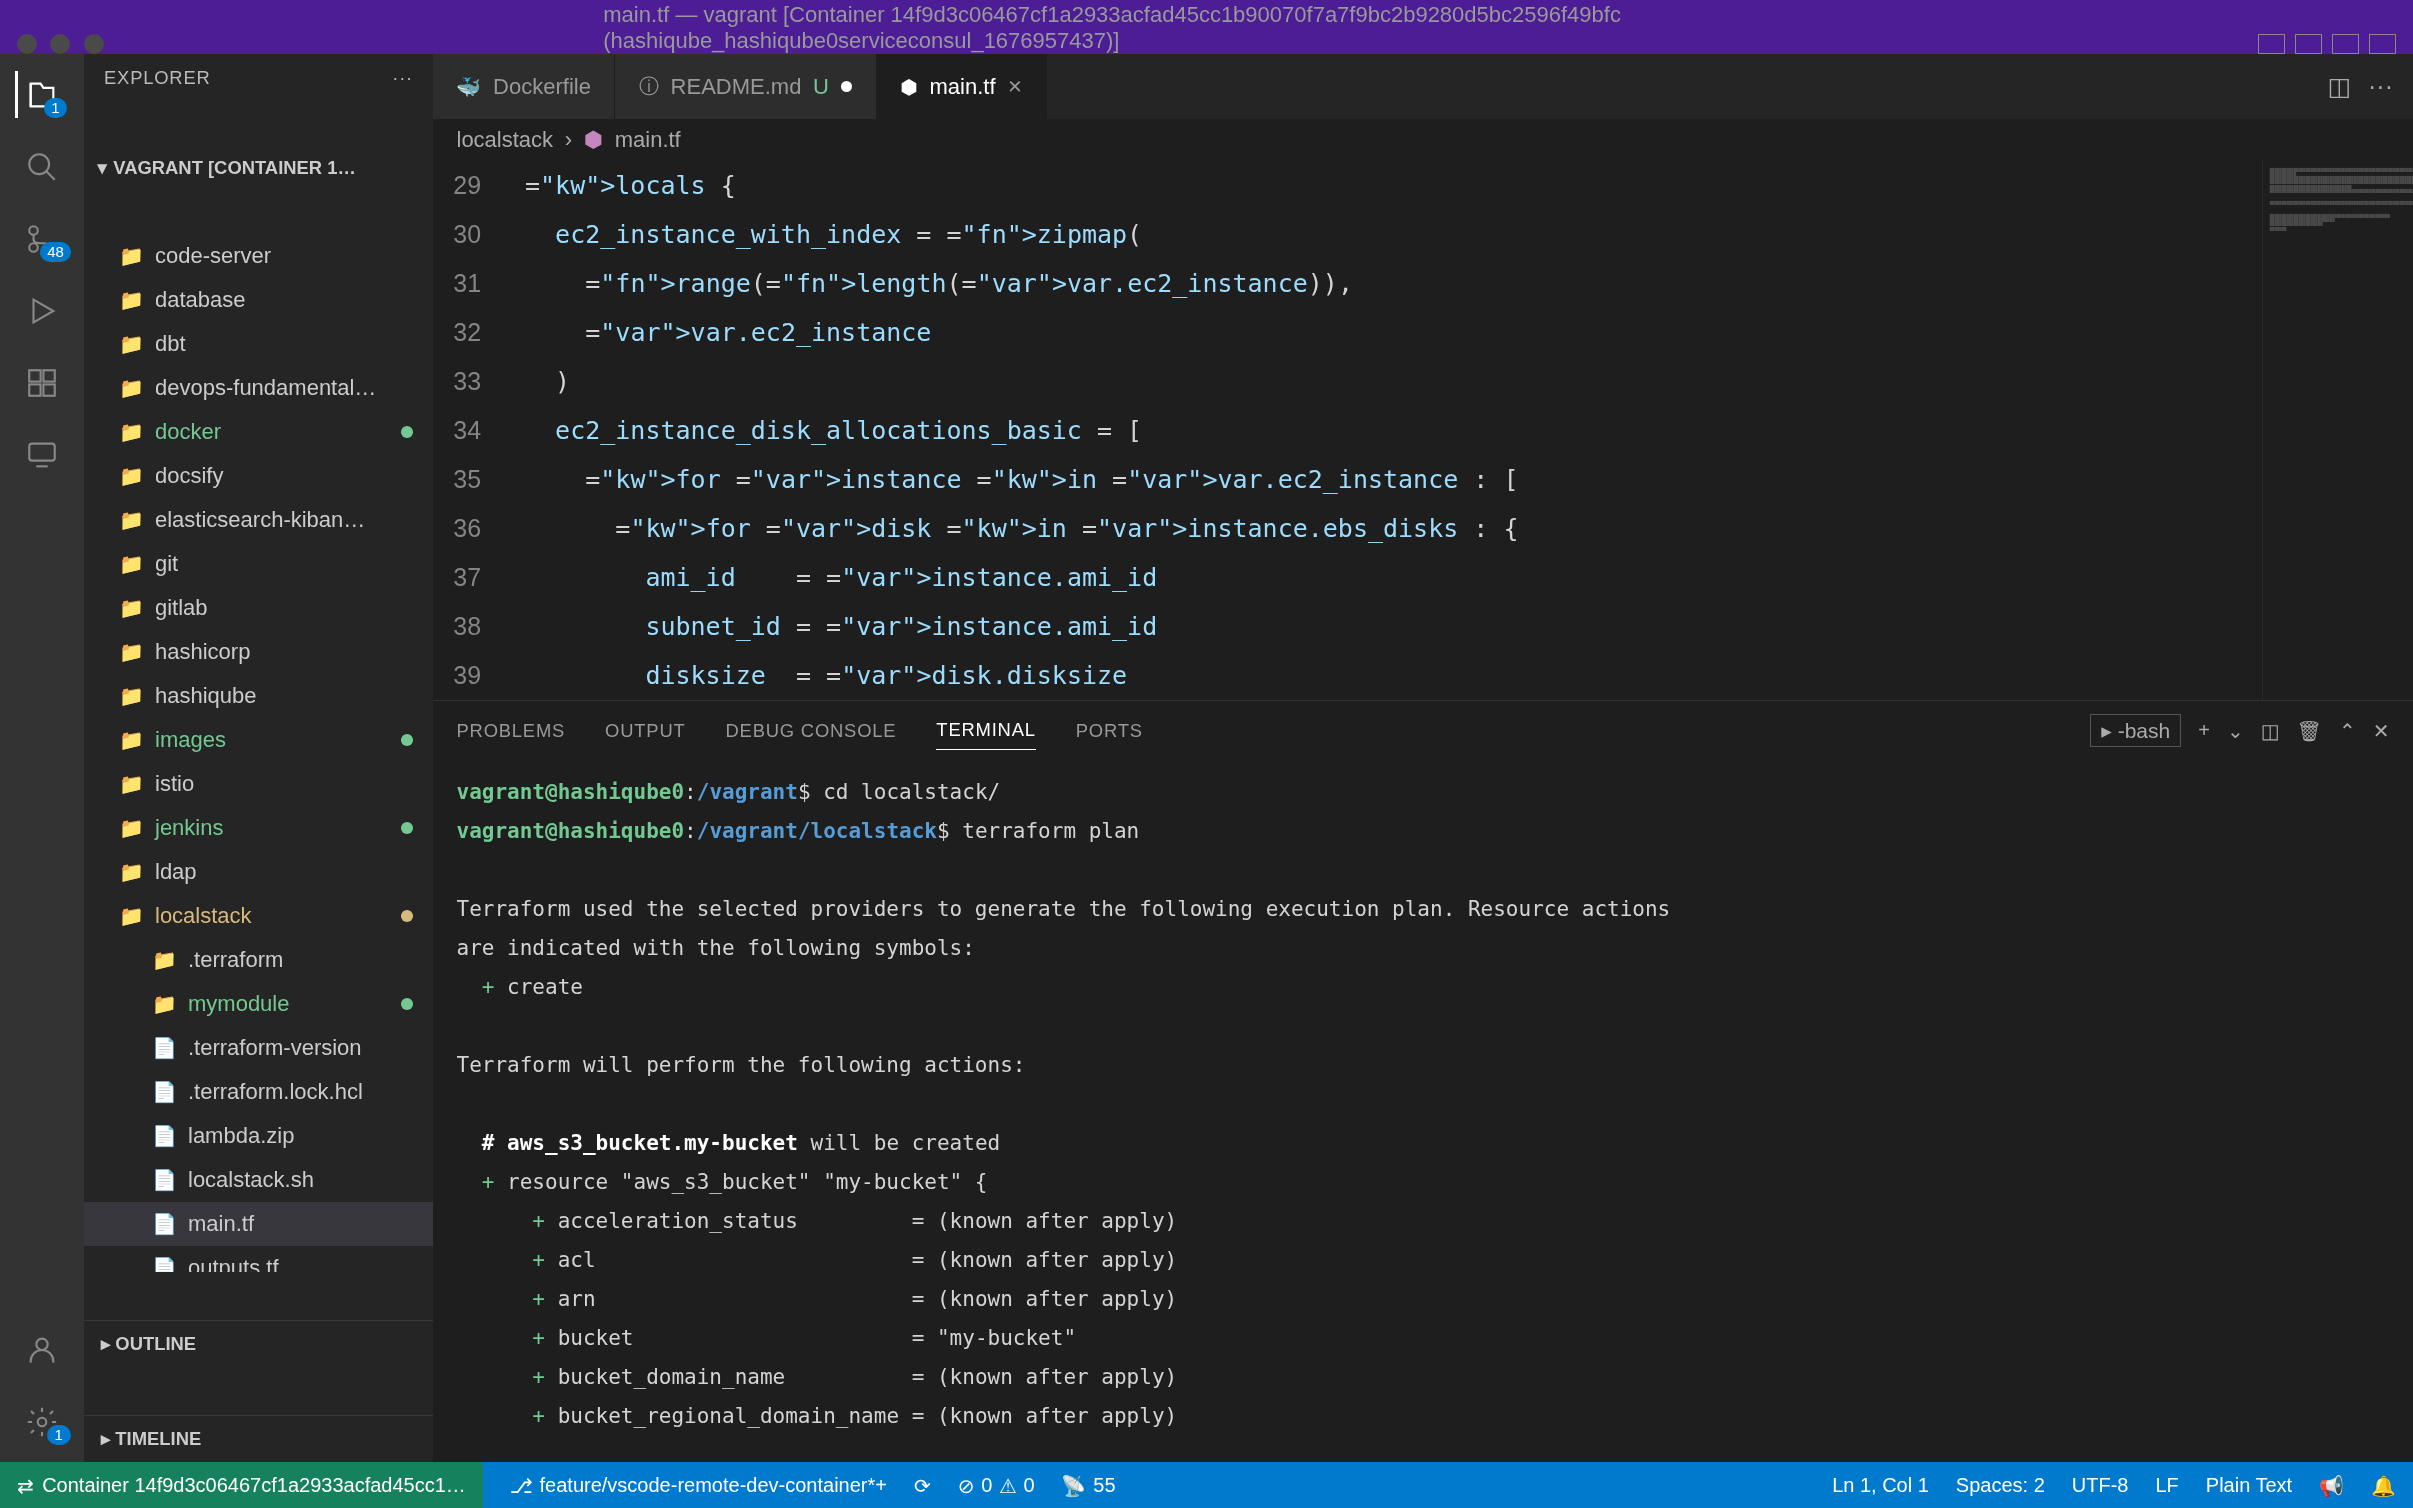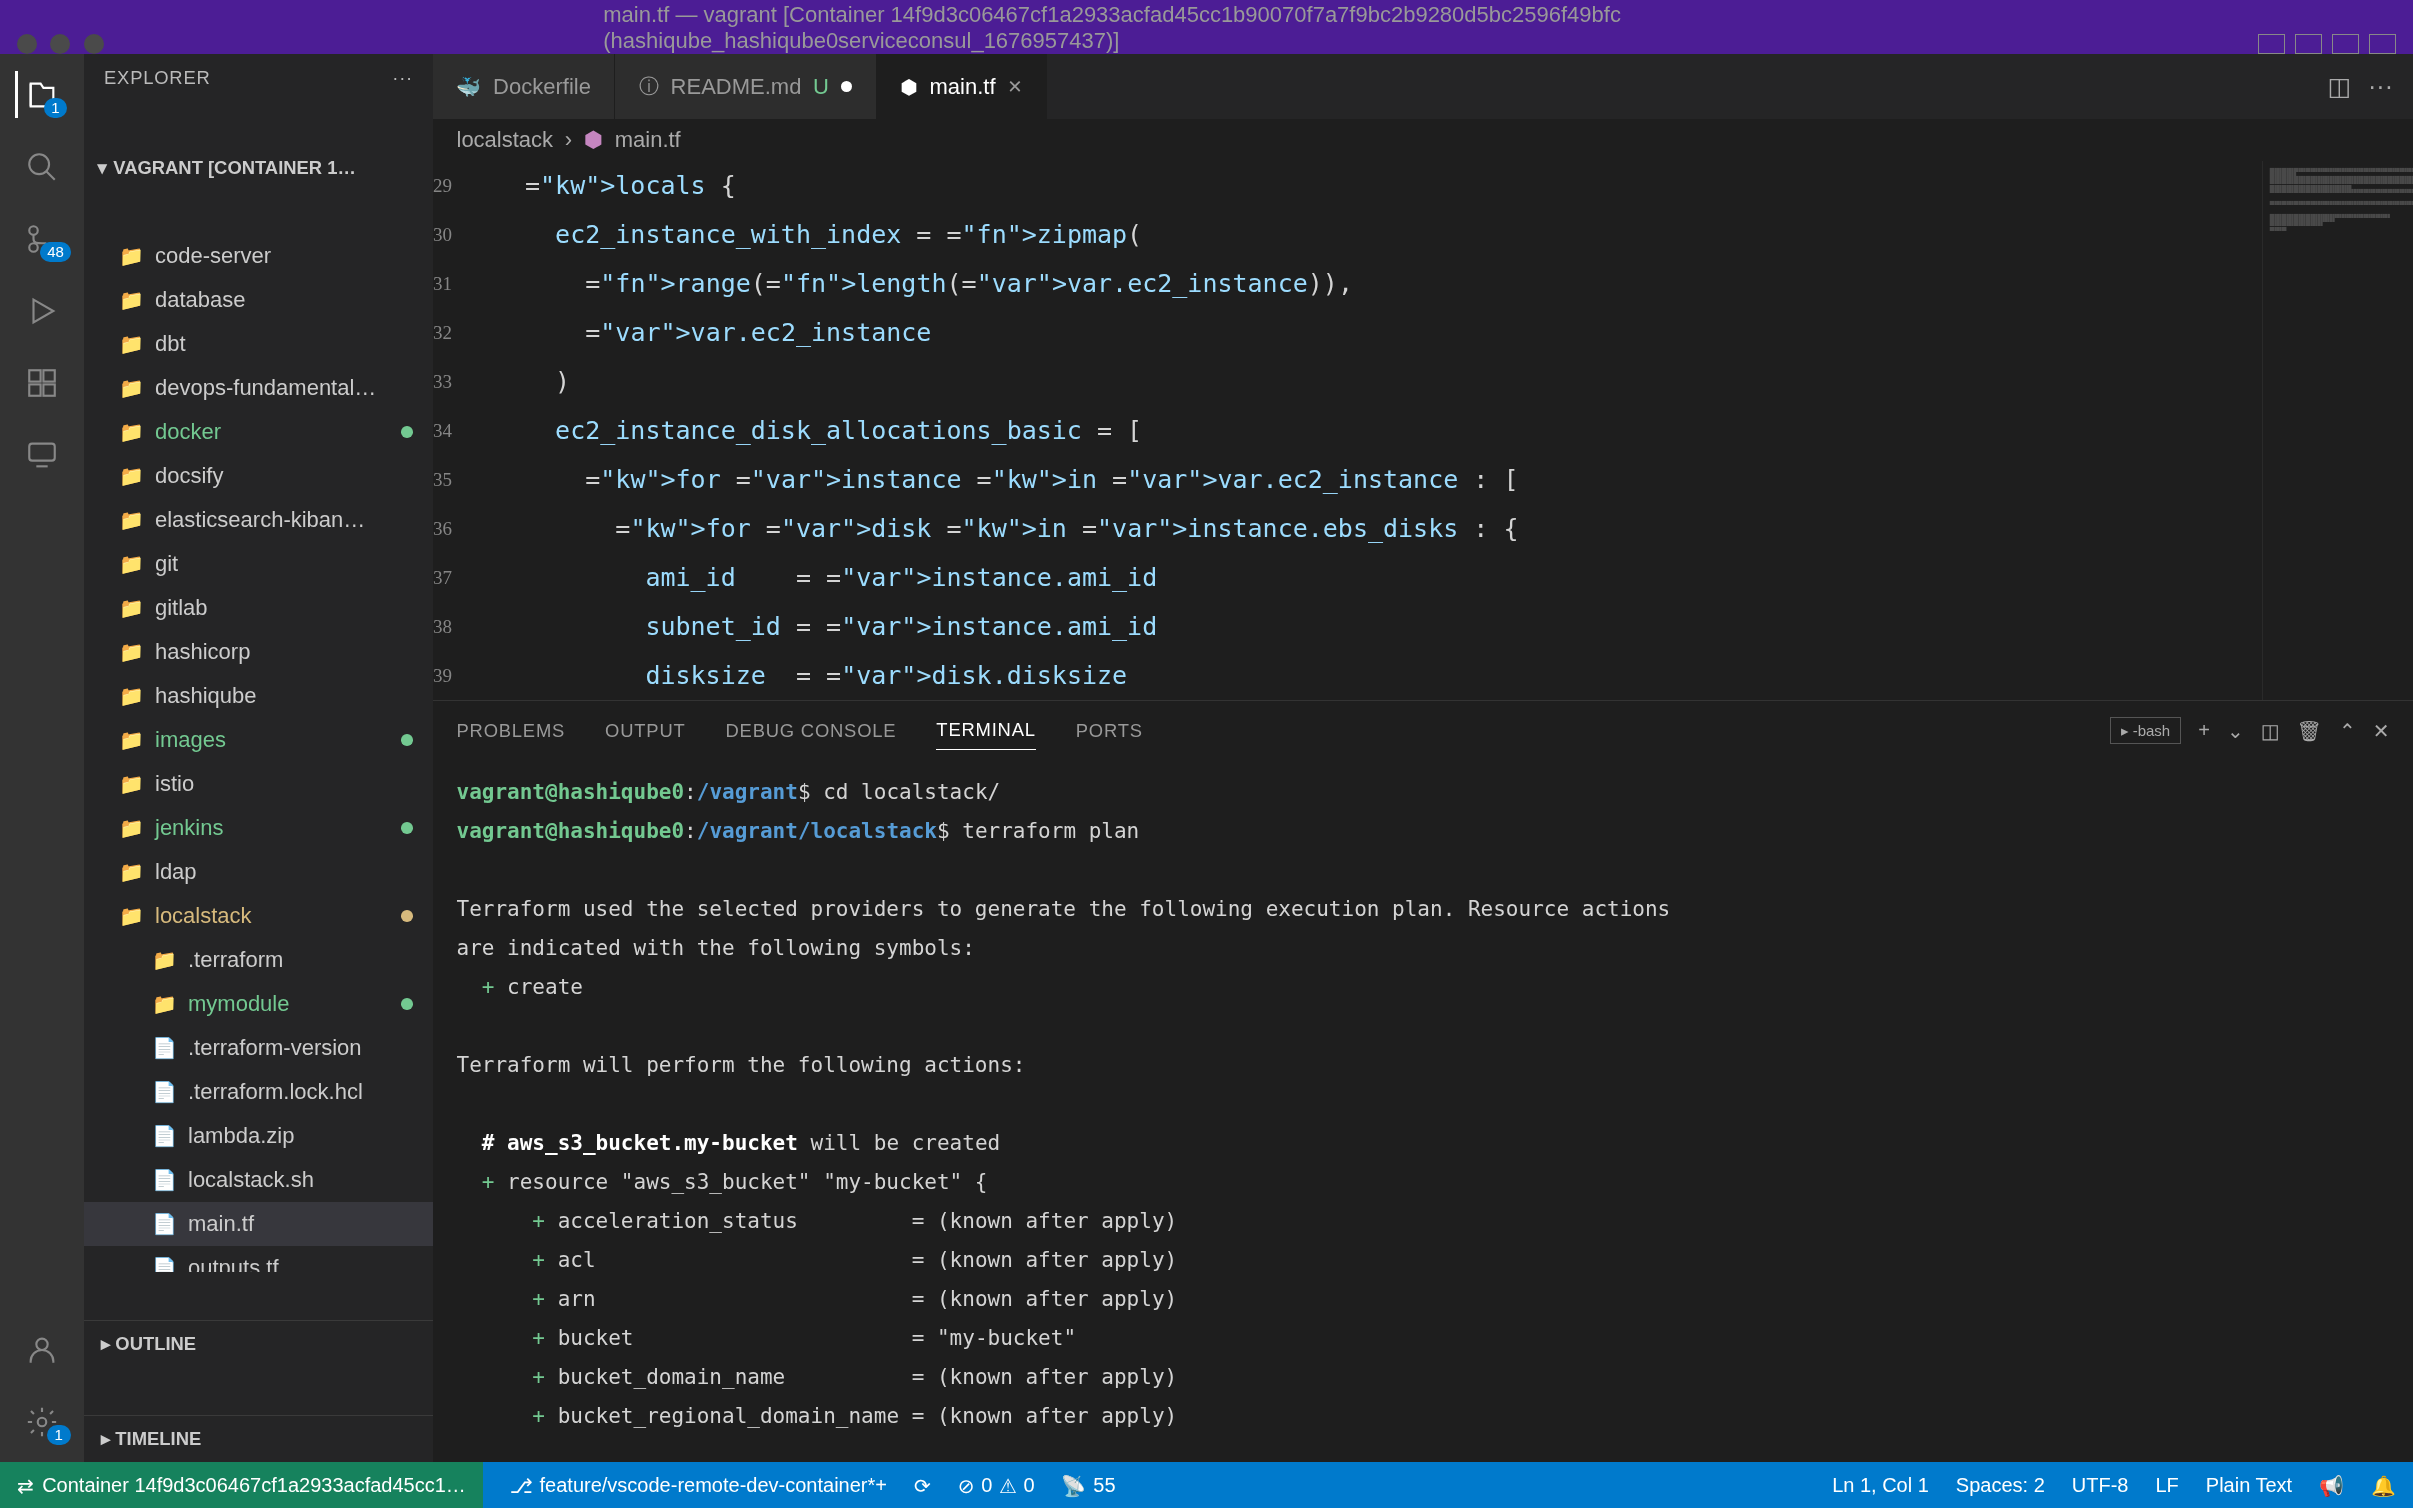--- a/index.html
+++ b/index.html
@@ -40,32 +40,32 @@
 .tab { padding: 0 23.5px; display: flex; align-items: center; gap: 11.7px; background: #2d2d2d; color: #999; font-size: 22px; border-right: 0.8px solid #1e1e1e; }
 .tab.active { background: #1e1e1e; color: #fff; }
 .tab .tab-icon { font-size: 20px; }
 .tab .close { font-size: 18.4px; color: #999; }
 .tab .dot { width: 11.7px; height: 11.7px; background: #fff; border-radius: 50%; }
 .tab-actions { margin-left: auto; display: flex; align-items: center; gap: 17px; padding: 0 20px; color: #aaa; font-size: 25px; }
 
 .breadcrumb { height: 42px; padding: 0 23.5px; display: flex; align-items: center; gap: 11.7px; color: #aaa; font-size: 22px; }
 
 .code-container { display: flex; flex: 0 0 528px; position: relative; }
-.gutter { width: 92px; text-align: left; padding-right: 23.5px; color: #858585; font-family: Liberation Serif, serif; font-size: 19px; line-height: 49px; }
+.gutter { width: 92px; text-align: center; padding-right: 23.5px; color: #858585; font-family: Liberation Sans, sans-serif; font-size: 25px; line-height: 49px; }
 .code { font-family: "Menlo", monospace; font-size: 25px; line-height: 49px; white-space: pre; color: #9cdcfe; flex: 1; }
 .code .op { color: #d4d4d4; }
 .minimap { width: 151px; background: #1e1e1e; opacity: 0.6; border-left: 0.8px solid #333; }
 .minimap-content { font-size: 3.4px; line-height: 4.2px; color: #666; padding: 6.7px; white-space: pre; }
 
 .panel { flex: 1; background: #1e1e1e; border-top: 1.7px solid #333; display: flex; flex-direction: column; }
 .panel-tabs { height: 59px; display: flex; align-items: center; padding: 0 23.5px; gap: 40px; font-size: 18.4px; color: #999; }
 .panel-tab { padding: 8.4px 0; letter-spacing: 0.8px; }
 .panel-tab.active { color: #fff; border-bottom: 1.7px solid #fff; }
 .panel-actions { margin-left: auto; display: flex; align-items: center; gap: 17px; color: #aaa; font-size: 20px; }
-.shell-indicator { border: 0.8px solid #555; padding: 3.4px 10px; font-size: 15px; }
+.shell-indicator { border: 0.8px solid #555; padding: 3.4px 10px; font-size: 21px; }
 
 .terminal { flex: 1; padding: 13.4px 23.5px; font-family: "Menlo", monospace; font-size: 21px; line-height: 39px; white-space: pre; overflow: hidden; }
 .term-green { color: #73c991; font-weight: bold; }
 .term-blue { color: #569cd6; font-weight: bold; }
 .term-white { color: #d4d4d4; }
 .term-bold { color: #fff; font-weight: bold; }
 .term-plus { color: #73c991; }
 
 .statusbar { height: 47px; background: #007acc; display: flex; align-items: center; color: #fff; font-size: 20px; padding: 0 17px; gap: 27px; }
 .status-remote { background: #16825d; height: 100%; display: flex; align-items: center; padding: 0 17px; margin-left: -17px; gap: 8.4px; }

